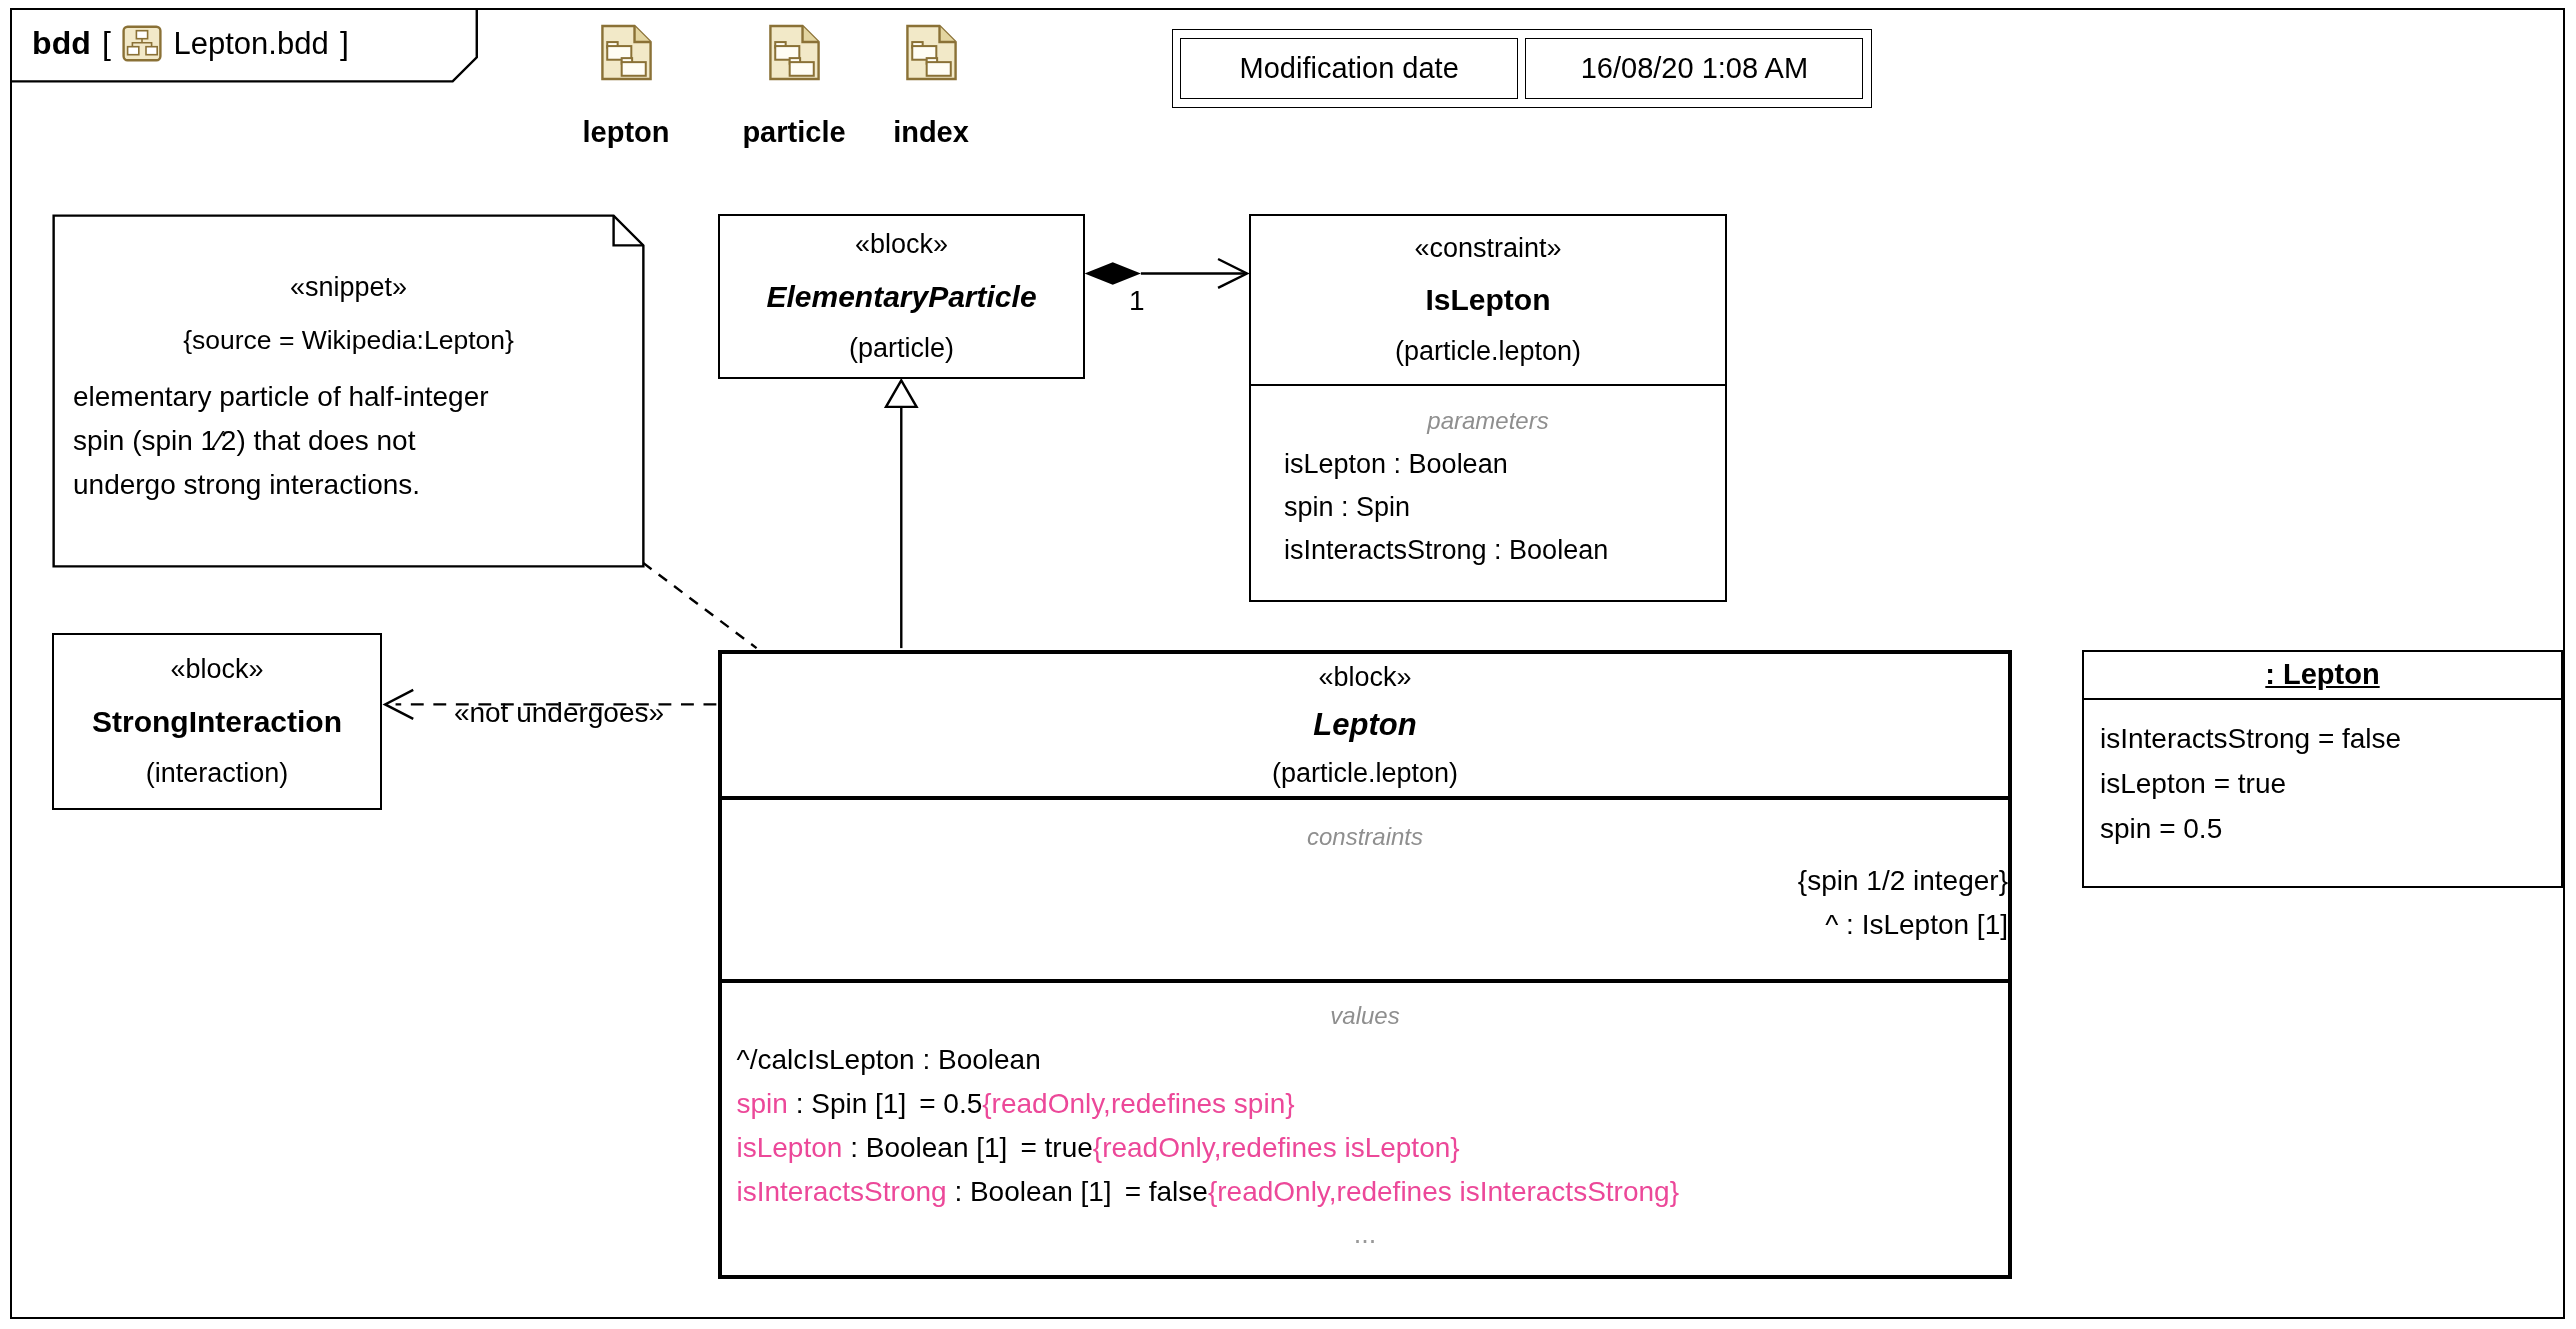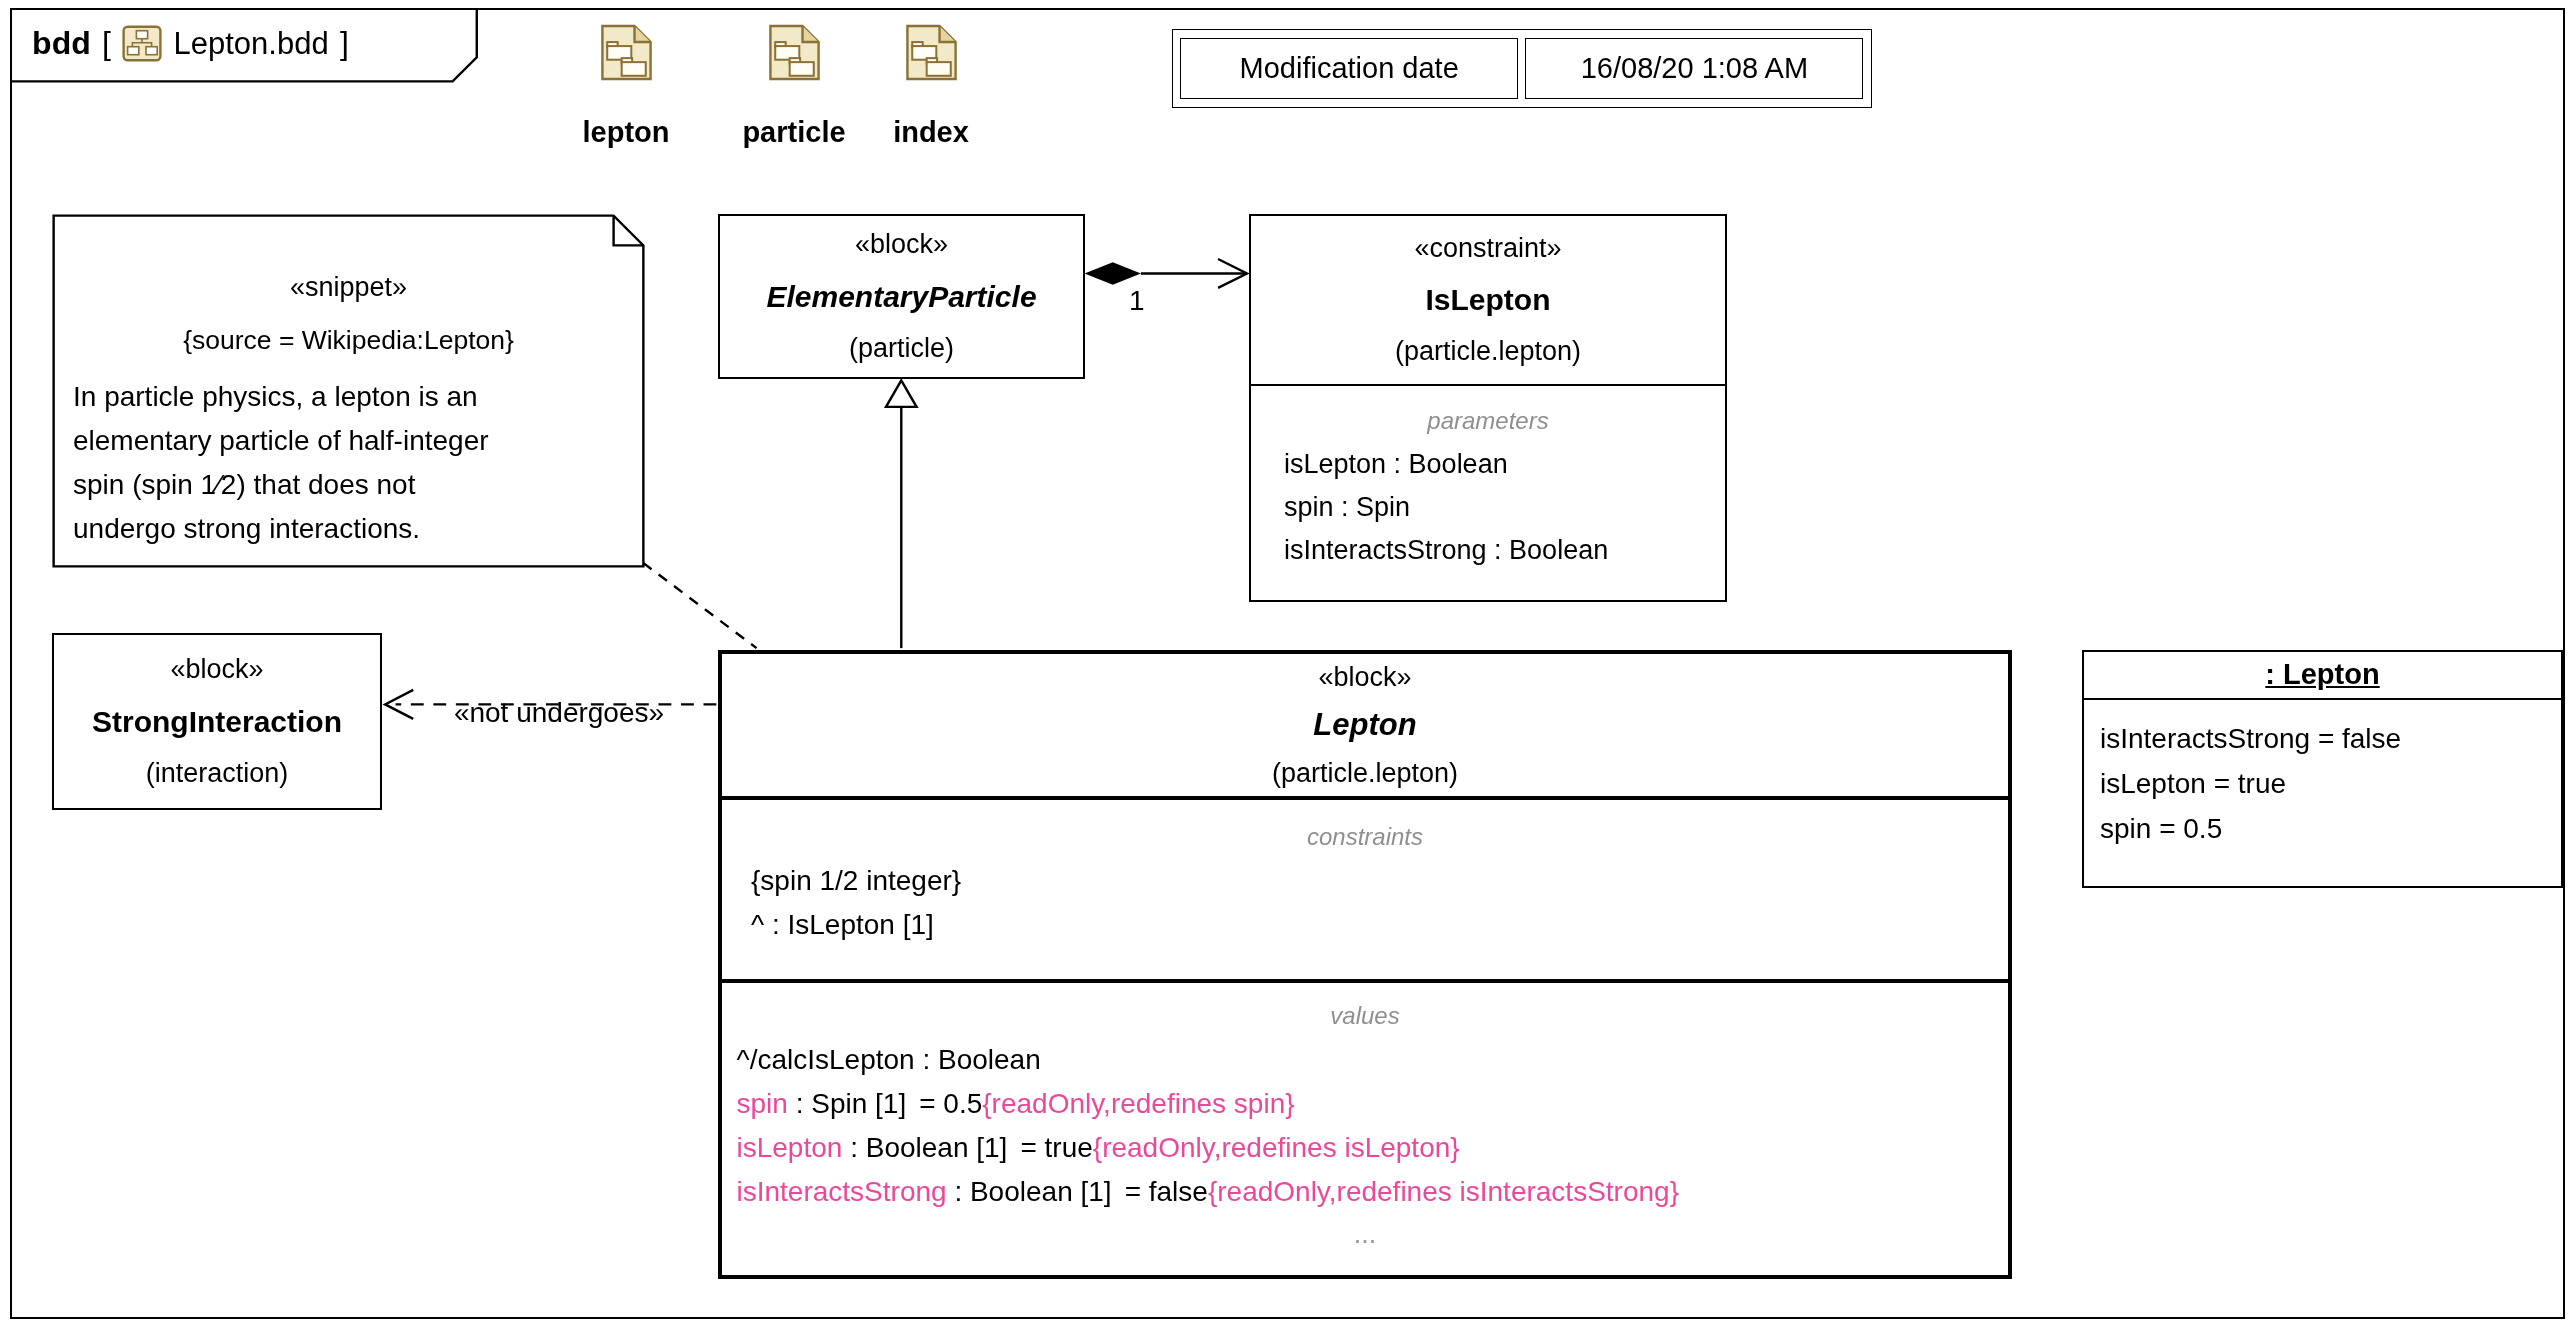--- a/index.html
+++ b/index.html
@@ -52,21 +52,21 @@
   .isl-params .comp-label { margin-top:21px; }
   .isl-list { margin-top:8px; padding-left:33px; font-size:27px; line-height:43px; }
   
   .lepton-box { border-width:4.8px; }
   .lp-header { height:146px; border-bottom:4px solid #000; box-sizing:border-box;
                display:flex; flex-direction:column; align-items:center;
                justify-content:center; row-gap:14.5px; }
   .lp-header .bname { font-size:31px; }
   .lp-constraints { height:160px; border-bottom:4px solid #000; box-sizing:border-box; }
   .lp-constraints .comp-label { margin-top:22.5px; }
-  .lp-clist { margin-top:8px; padding-left:29px; font-size:28px; line-height:44px; }
+  .lp-clist { margin-top:8px; padding-left:29px; font-size:28px; line-height:44px;text-align:right; }
   .lp-values .comp-label { margin-top:19.3px; }
   .lp-vlist { margin-top:8px; padding-left:14.5px; font-size:28px; line-height:44px; }
   .vline { white-space:pre; }
   .vname { color:#ec4899; }
   .vname.plain { color:#000; }
   .vval { color:#000000;margin-left:13px; }
   .vtag { color:#ec4899; }
   .lp-more { text-align:center; color:#999999; font-size:27px; line-height:40px; }
   
   .inst-header { height:48px; line-height:45px; border-bottom:2.4px solid #000;
@@ -162,21 +162,20 @@
   </div>
 
   <div class="note">
     <svg class="note-outline" width="593" height="354" viewBox="0 0 737 440">
       <polygon points="2,2 698,2 735,39 735,438 2,438" fill="#fff" stroke="#000" stroke-width="3"></polygon>
       <polyline points="698,2 698,39 735,39" fill="none" stroke="#000" stroke-width="3"></polyline>
     </svg>
     <div class="note-stereo">«snippet»</div>
     <div class="note-source">{source = Wikipedia:Lepton}</div>
     <div class="note-text">
-      <div>In particle physics, a lepton is an</div>
       <div>elementary particle of half-integer</div>
       <div>spin (spin 1⁄2) that does not</div>
       <div>undergo strong interactions.</div>
     </div>
   </div>
 
   <div class="box center-col" style="left:718px;top:214px;width:367px;height:165px;row-gap:19.3px;">
     <div class="stereo">«block»</div>
     <div class="bname it">ElementaryParticle</div>
     <div class="ns">(particle)</div>

